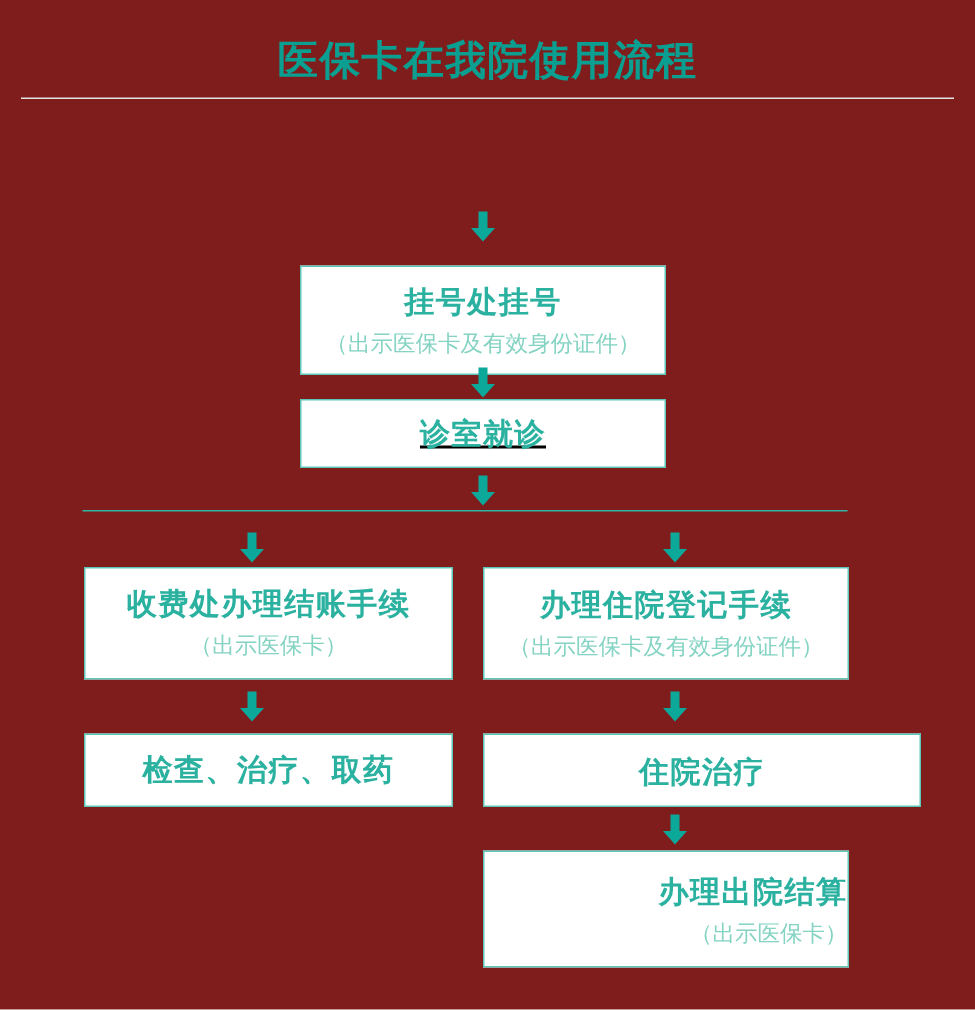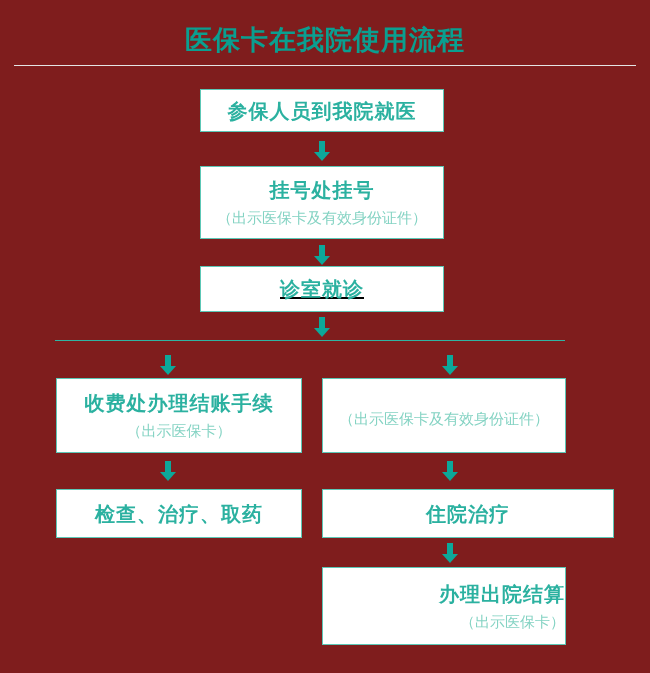--- a/index.html
+++ b/index.html
@@ -49,21 +49,21 @@
     border-left:8px solid transparent;border-right:8px solid transparent;
     border-top:9px solid var(--arrow);
   }
   .hline{
     position:absolute;left:55px;top:340px;width:510px;height:1px;
     background:var(--hline);
   }
   
   .b1{left:200px;top:89px;width:244px;height:43px;}
   .a1{left:314px;top:141px;}
-  .b2{left:200px;top:166px;width:244px;height:73px;}
+  .b2{left:200px;top:177px;width:244px;height:73px;}
   .a2{left:314px;top:245px;}
   .b3{left:200px;top:266px;width:244px;height:46px;text-decoration:underline;}
   .a3{left:314px;top:317px;}
   
   .la1{left:160px;top:355px;}
   .ra1{left:442px;top:355px;}
   
   .lb1{left:56px;top:378px;width:246px;height:75px;font-family:Liberation Serif, serif;}
   .la2{left:160px;top:461px;}
   .lb2{left:56px;top:489px;width:246px;height:49px;font-family:Liberation Serif, serif;}
@@ -75,23 +75,20 @@
   .rb3{left:322px;top:567px;width:244px;height:78px;align-items:flex-end;}
 </style>
 </head>
 <body>
 
 <div class="canvas">
 
   <h1 class="title">医保卡在我院使用流程</h1>
   <div class="divider"></div>
 
-  <div class="box b1">
-    <div class="label">参保人员到我院就医</div>
-  </div>
 
   <div class="arrow a1"></div>
 
   <div class="box b2">
     <div class="label">挂号处挂号</div>
     <div class="note">（出示医保卡及有效身份证件）</div>
   </div>
 
   <div class="arrow a2"></div>
 
@@ -110,20 +107,21 @@
     <div class="note">（出示医保卡）</div>
   </div>
 
   <div class="arrow la2"></div>
 
   <div class="box lb2">
     <div class="label">检查、治疗、取药</div>
   </div>
 
   <div class="box rb1">
+    <div class="label">办理住院登记手续</div>
     <div class="note">（出示医保卡及有效身份证件）</div>
   </div>
 
   <div class="arrow ra2"></div>
 
   <div class="box rb2">
     <div class="label">住院治疗</div>
   </div>
 
   <div class="arrow ra3"></div>

